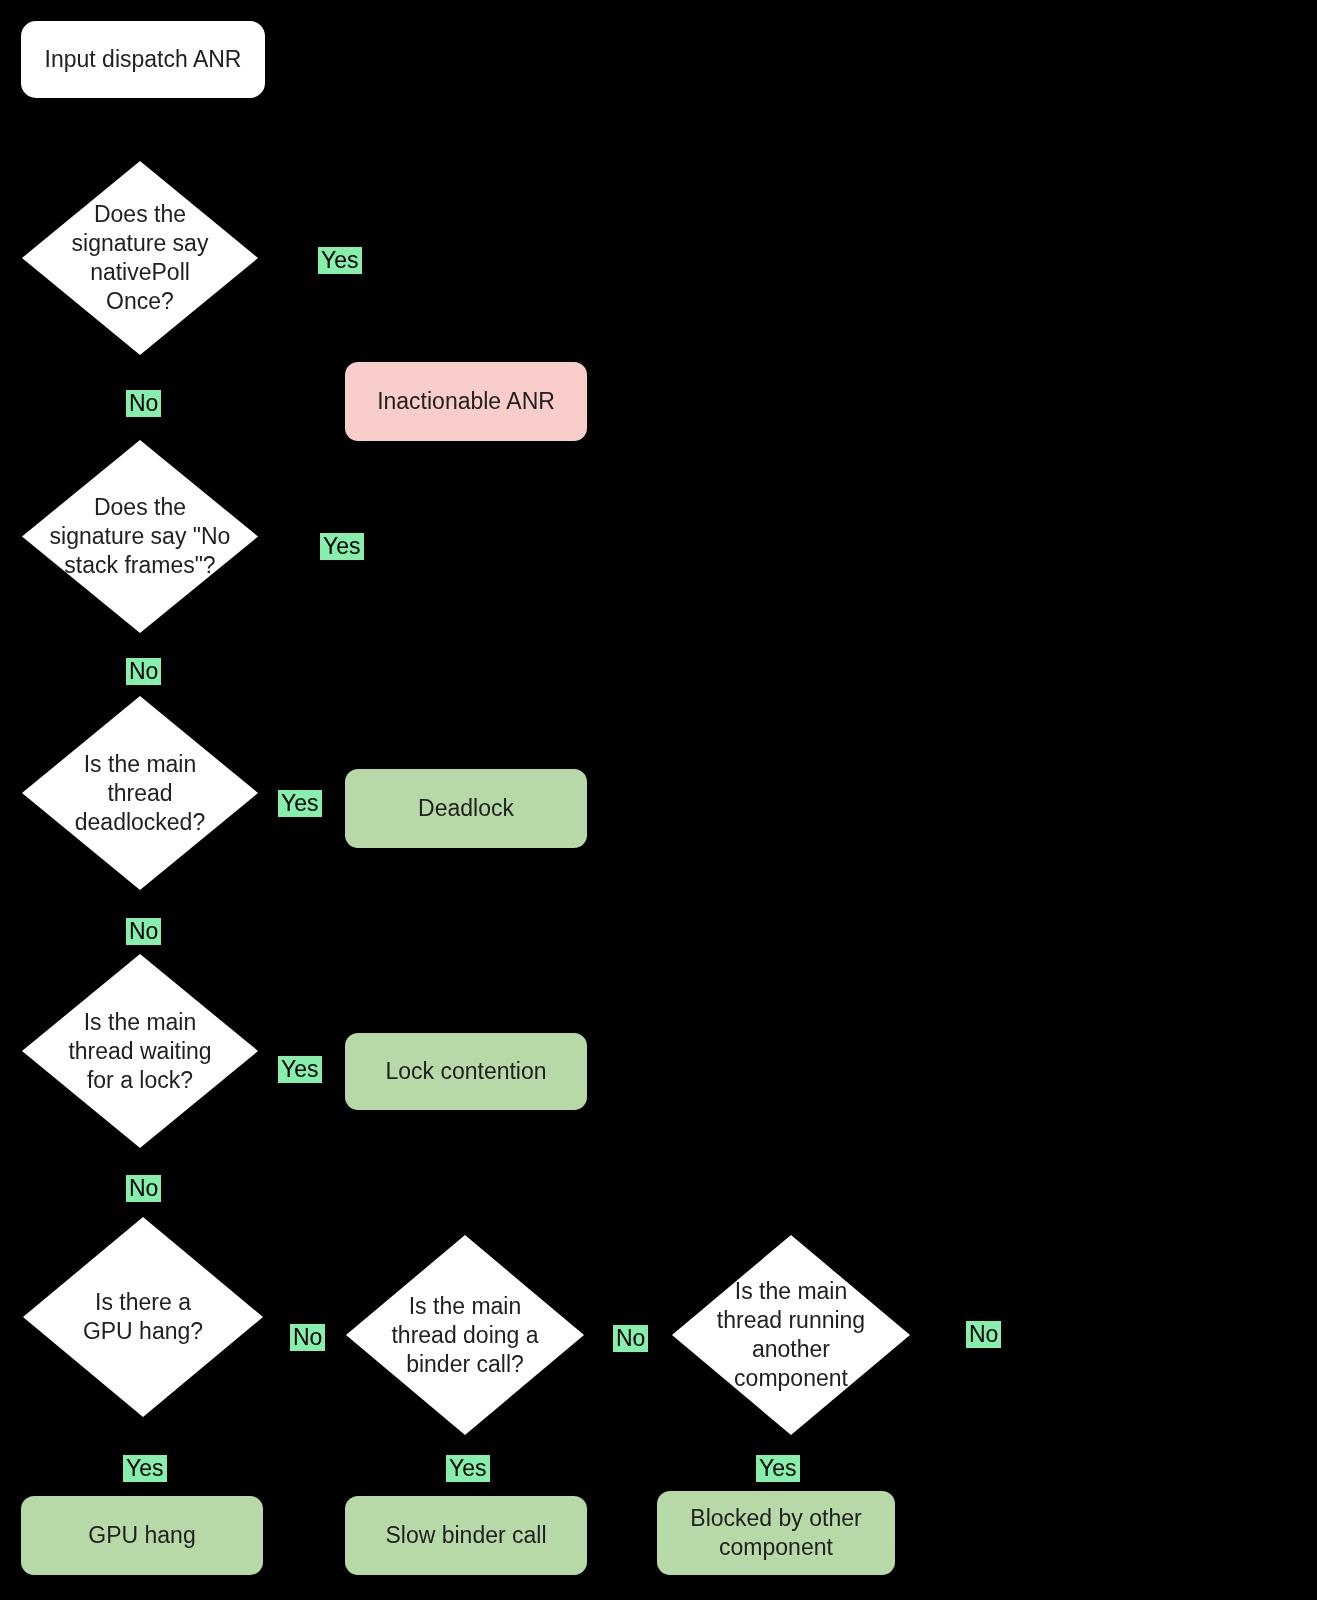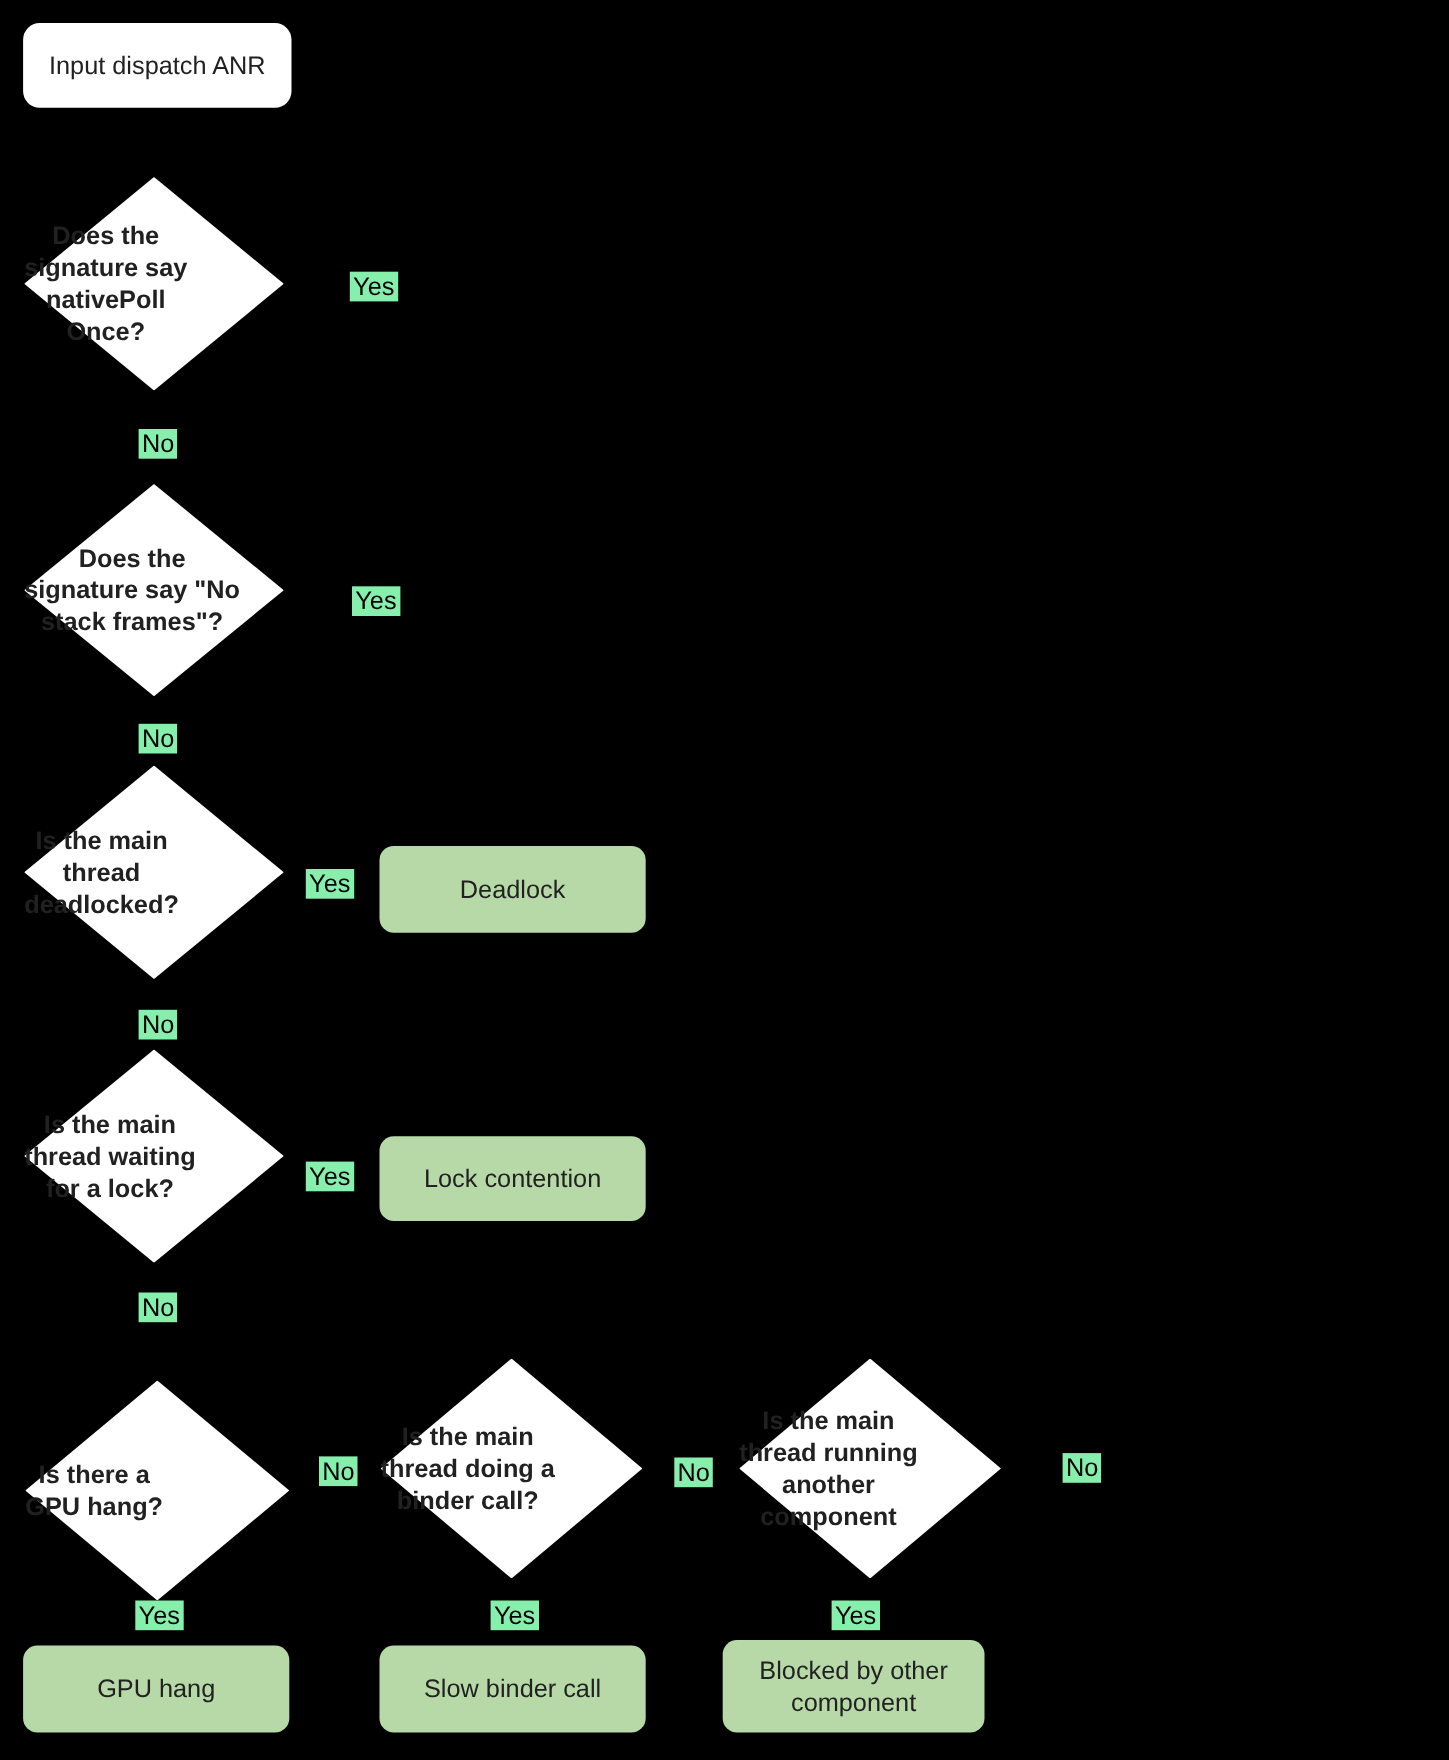--- a/index.html
+++ b/index.html
@@ -24,21 +24,21 @@
     display:flex;align-items:center;justify-content:center;
     border-radius:13px;
     box-sizing:border-box;
   }
   .box.white{background:#ffffff;border-radius:15px;}
   .box.green{background:#b6d9a7;}
   .box.red{background:#f9cdc9;}
   
   .diamond{
     position:absolute;
-    display:flex;align-items:center;font-weight:bold;
+    display:flex;align-items:center;justify-content:center;
   }
   .diamond .shape{
     position:absolute;left:0;top:0;right:0;bottom:0;
     background:#ffffff;
     clip-path:polygon(50% 0,100% 50%,50% 100%,0 50%);
   }
   .diamond .node-text{position:relative;}
   
   .edge-label{
     position:absolute;
@@ -48,21 +48,21 @@
     line-height:27px;
     padding:0 3px;
   }
 
   
   #start     {left:21px;  top:21px;   width:244px; height:77px;}
   #d1        {left:22px;  top:161px;  width:236px; height:194px;}
   #d2        {left:22px;  top:440px;  width:236px; height:193px;}
   #d3        {left:22px;  top:696px;  width:236px; height:194px;}
   #d4        {left:22px;  top:954px;  width:236px; height:194px;}
-  #d5        {left:23px;  top:1255px; width:240px; height:200px;}
+  #d5        {left:23px;  top:1217px; width:240px; height:200px;}
   #d6        {left:346px; top:1235px; width:238px; height:200px;}
   #d7        {left:672px; top:1235px; width:238px; height:200px;}
   #inactionable{left:345px;top:362px; width:242px; height:79px;}
   #deadlock  {left:345px; top:769px;  width:242px; height:79px;}
   #lock      {left:345px; top:1033px; width:242px; height:77px;}
   #generic   {left:1053px;top:1296px; width:244px; height:79px;}
   #gpu       {left:21px;  top:1496px; width:242px; height:79px;}
   #slowbinder{left:345px; top:1496px; width:242px; height:79px;}
   #blocked   {left:657px; top:1491px; width:238px; height:84px;}
 
@@ -133,20 +133,23 @@
   </div>
 
   <div class="diamond" id="d7">
     <div class="shape"></div>
     <span class="node-text">Is the main
 thread running
 another
 component</span>
   </div>
 
+  <div class="box red" id="inactionable">
+    <span class="node-text">Inactionable ANR</span>
+  </div>
 
   <div class="box green" id="deadlock">
     <span class="node-text">Deadlock</span>
   </div>
 
   <div class="box green" id="lock">
     <span class="node-text">Lock contention</span>
   </div>
 
 

